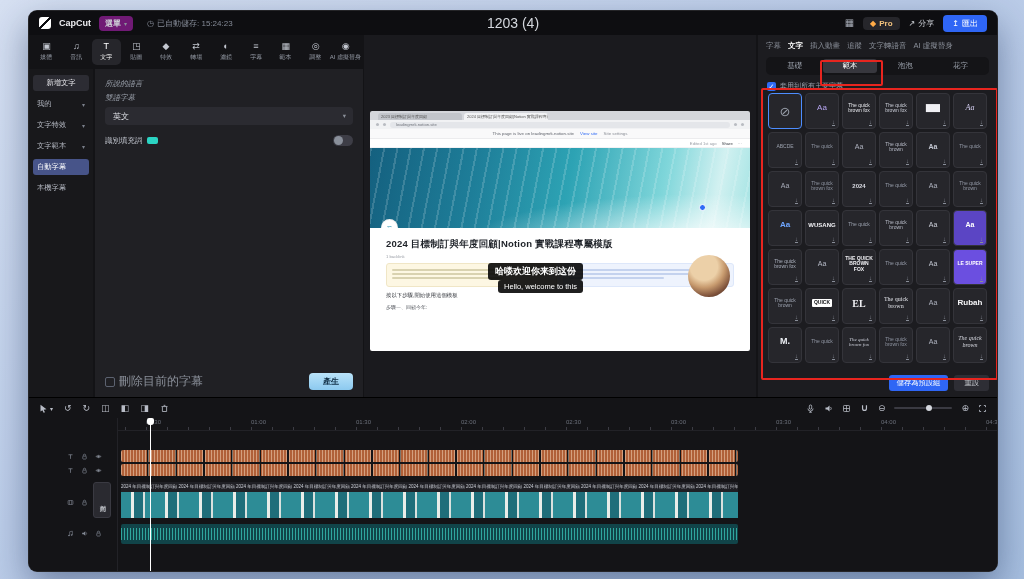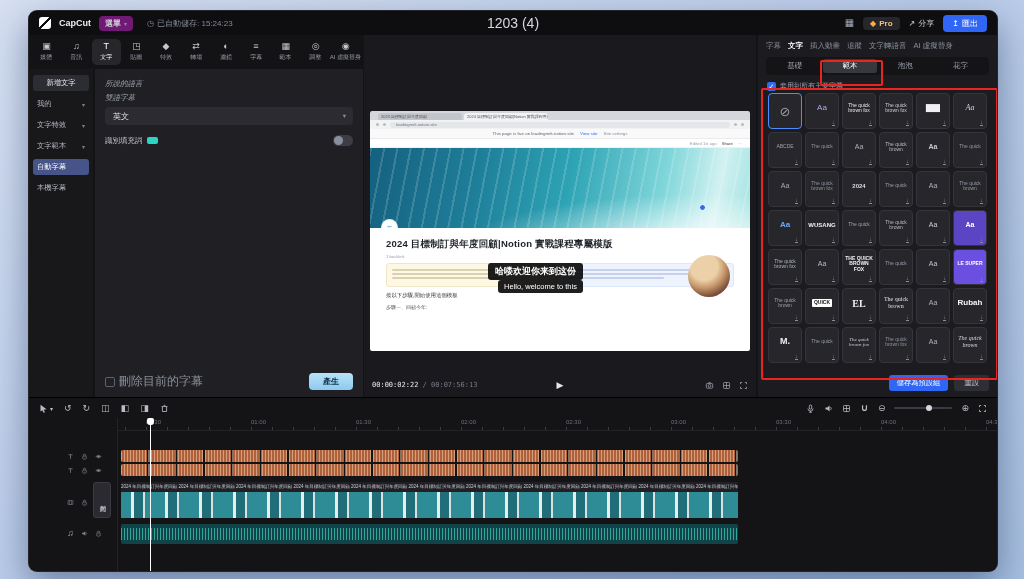--- a/index.html
+++ b/index.html
@@ -370,35 +370,20 @@
                 <div class="coline" style="width:60%"></div>
               </div>
         </div>
         <div class="pbody">按以下步驟,開始使用這個模板</div>
         <div class="pbody2">步驟一、回顧今年:</div>
       </div>
       <span class="sub-cn">哈喽欢迎你来到这份</span>
       <span class="sub-en">Hello, welcome to this</span>
       <span class="avatar"></span>
     </div>
-    <div class="player-controls">
-      <span class="ptime"><span>00:00:02:22</span> <span class="tot">/ </span><span class="tot">00:07:56:13</span></span>
-      <span class="playbtn">▶</span>
-      <span class="pc-right">
-        <svg class="ic" width="9" height="9">
-              <use href="#i-camera"></use>
-            </svg>
-        <svg class="ic" width="9" height="9">
-              <use href="#i-grid"></use>
-            </svg>
-        <svg class="ic" width="9" height="9">
-              <use href="#i-expand"></use>
-            </svg>
-      </span>
-    </div>
   </div>
 
   <div class="panel right-panel">
     <div class="rp-tabs" id="rpTabs">
           <span class="rp-tab">字幕</span>
           <span class="rp-tab active">文字</span>
           <span class="rp-tab">插入動畫</span>
           <span class="rp-tab">追蹤</span>
           <span class="rp-tab">文字轉語音</span>
           <span class="rp-tab">AI 虛擬替身</span>

